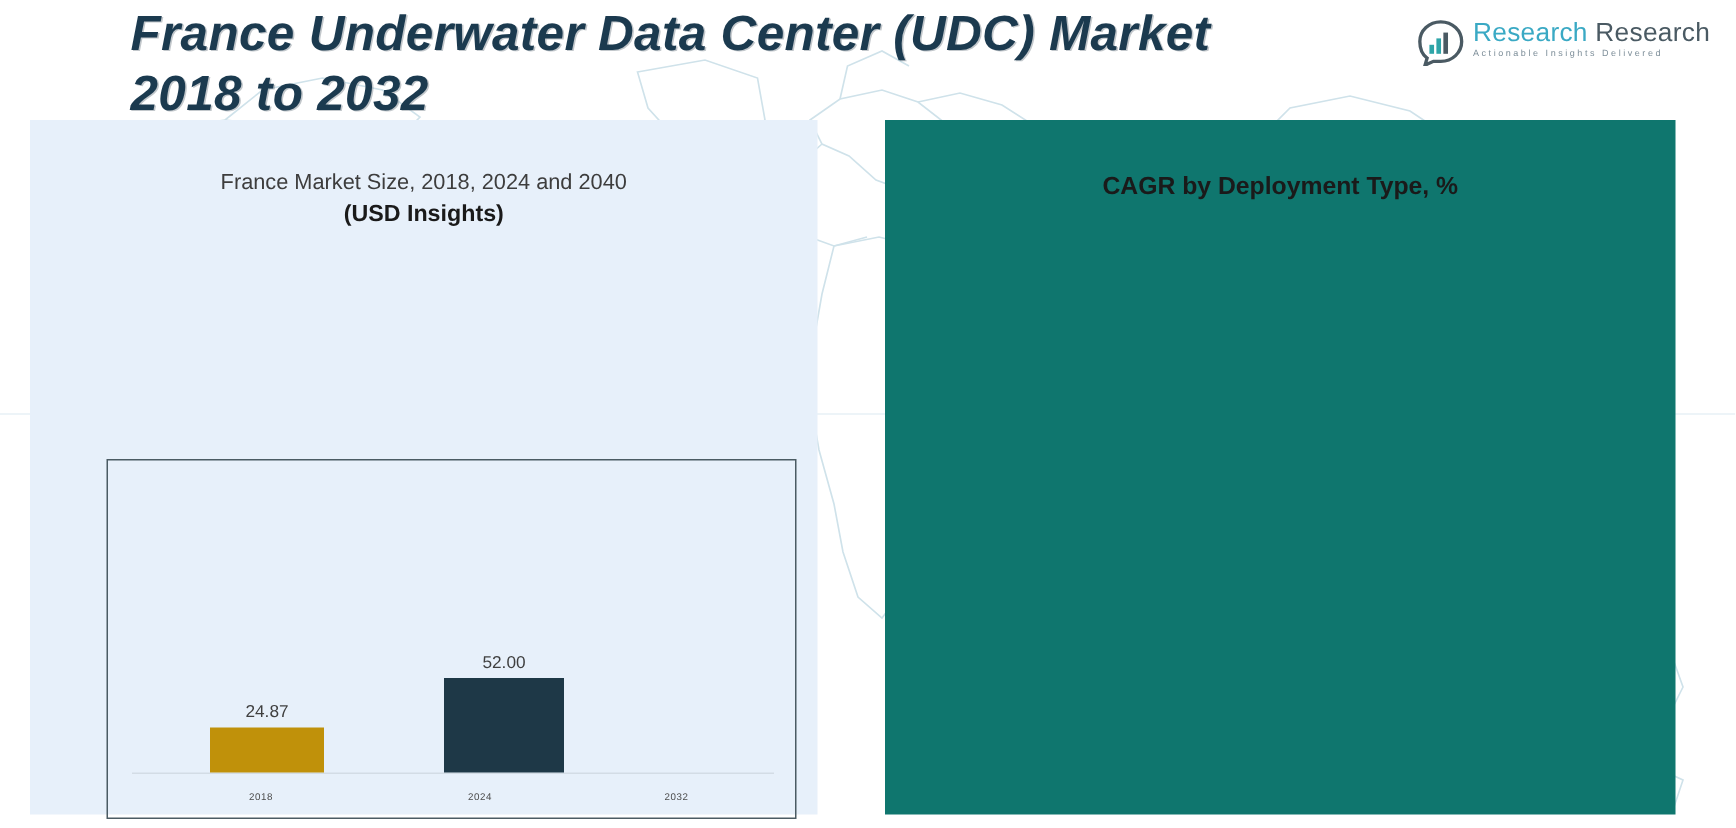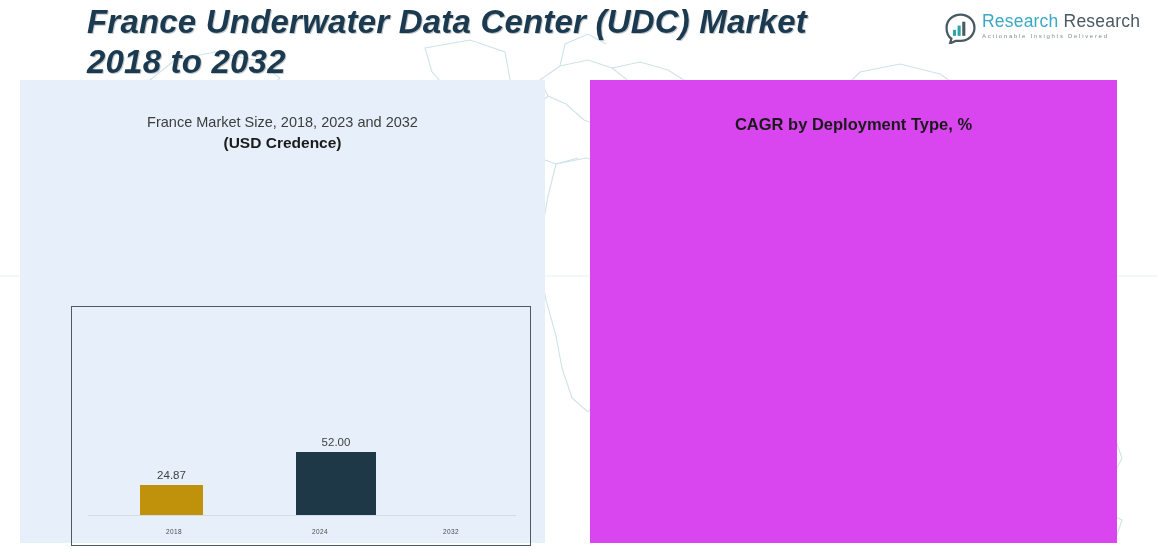--- a/index.html
+++ b/index.html
@@ -86,21 +86,21 @@
     z-index: 1;
   }
   #panel-left {
     left: 20px; top: 80px;
     width: 525px; height: 463px;
     background: #e7f0fa;
   }
   #panel-right {
     left: 590px; top: 80px;
     width: 527px; height: 463px;
-    background: #d946ef;
+    background: #0f766e;
   }
 
   .panel-title {
     position: absolute;
     text-align: center;
     color: #262626;
   }
   #left-title {
     left: 20px; top: 32px;
     width: 485px;
@@ -237,28 +237,28 @@
       <div id="logo-text">
         <div id="logo-name"><span>Research</span> <span class="dark">Research</span></div>
         <div id="logo-tag">Actionable Insights Delivered</div>
       </div>
     </div>
   </div>
 
   <div class="panel" id="panel-left">
 
     <div class="panel-title" id="left-title">
-      <div class="line1">France Market Size, 2018, 2023 and 2032</div>
-      <div class="line2">(USD Credence)</div>
+      <div class="line1">France Market Size, 2018, 2024 and 2040</div>
+      <div class="line2">(USD Insights)</div>
     </div>
 
     <div class="plot-frame" id="left-plot">
       <div id="left-axis"></div>
 
-      <div class="vbar" style="left:68px; width:63px; height:30px;">
+      <div class="vbar" style="left:68px; width:76px; height:30px;">
         <div class="fill" style="height:30px; background:#c0910a;"></div>
         <div class="vlabel" style="bottom:34px;">24.87</div>
       </div>
       <div class="vtick" style="left:68px; width:68px;">2018</div>
 
       <div class="vbar" style="left:224px; width:80px; height:63px;">
         <div class="fill" style="height:63px; background:#1e3847;"></div>
         <div class="vlabel" style="bottom:67px;">52.00</div>
       </div>
       <div class="vtick" style="left:208px; width:80px;">2024</div>

